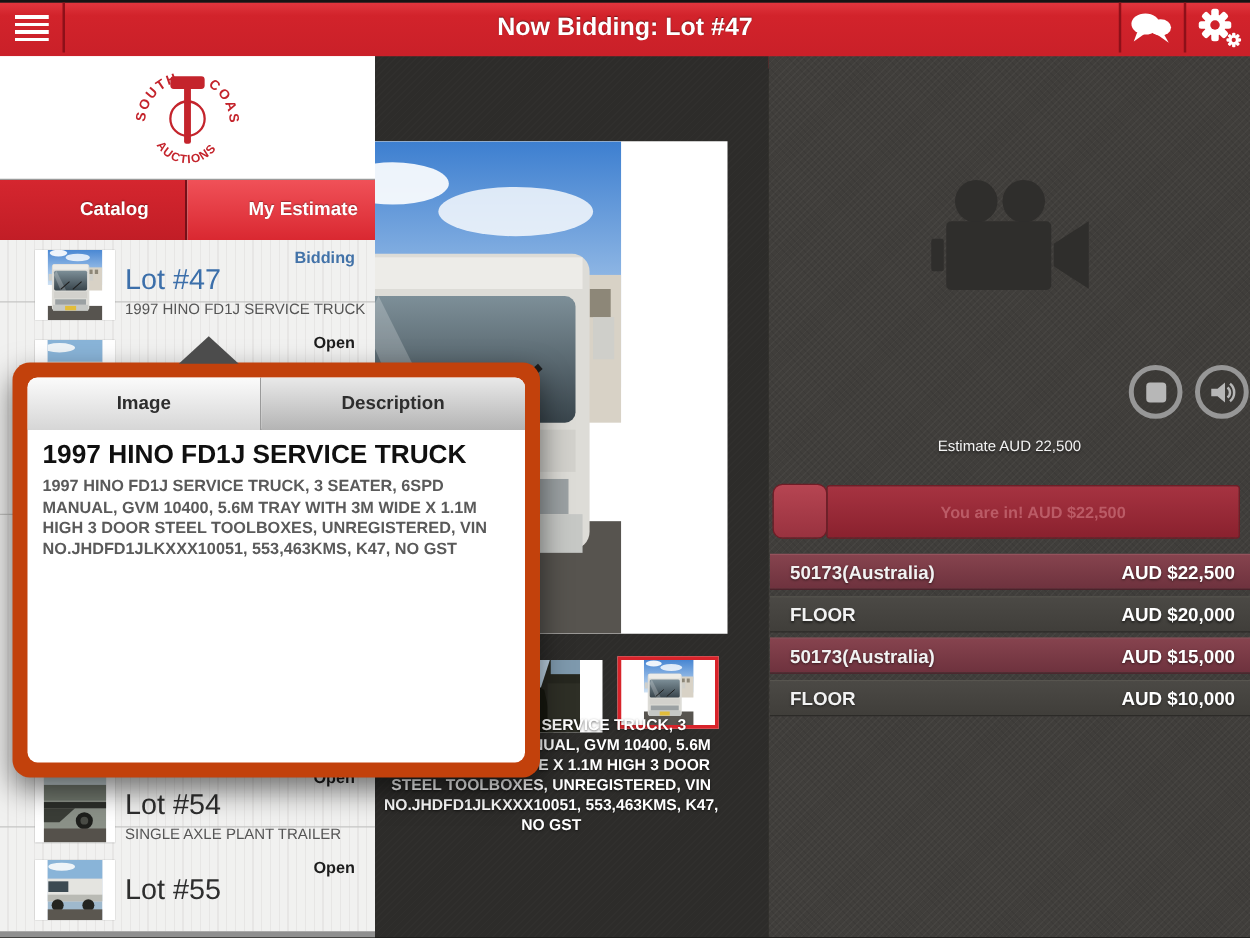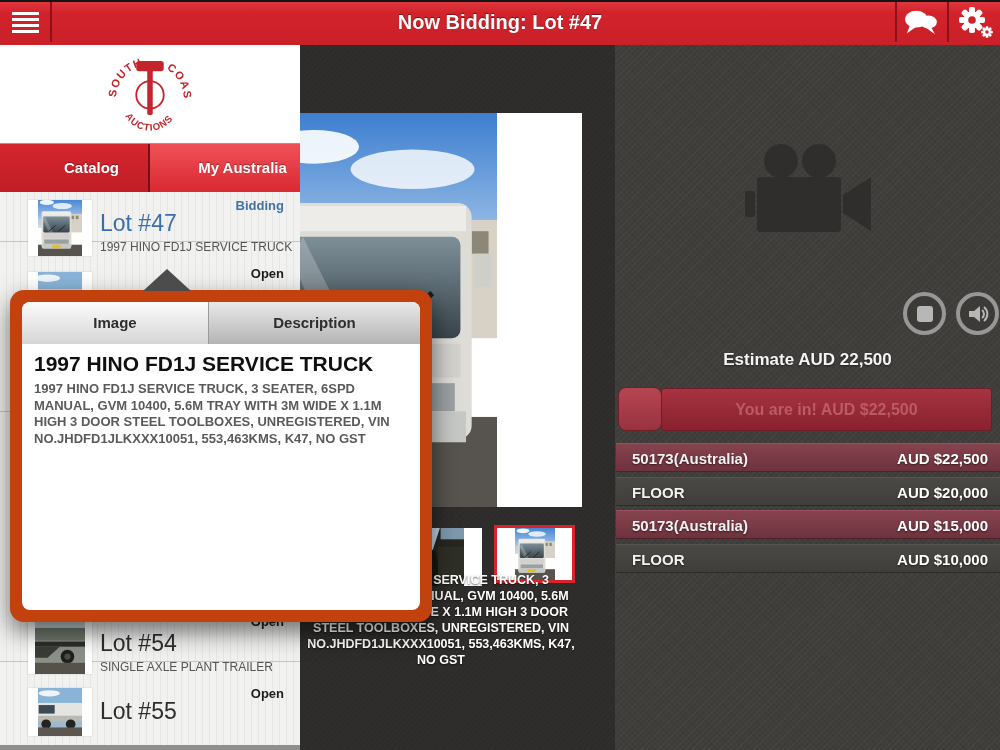--- a/index.html
+++ b/index.html
@@ -65,26 +65,26 @@
     background-image:
       repeating-linear-gradient(135deg, rgba(255,255,255,.03) 0 1px, rgba(0,0,0,0) 1px 4px),
       repeating-linear-gradient(45deg, rgba(0,0,0,.06) 0 1px, rgba(0,0,0,0) 1px 4px);
   }
   #camera-icon { left:128px; top:98px; }
   .ctrl-circle { width:43px; height:43px; border-radius:50%; border:4px solid #979797;
     background:rgba(58,56,53,.6); display:flex; align-items:center; justify-content:center; cursor:pointer; }
   #stop-btn { left:288px; top:247px; }
   .stop-square { width:16px; height:16px; background:#b7b7b7; border-radius:3px; }
   #vol-btn { left:341px; top:247px; }
-  #estimate { left:0; top:305px; width:385px; text-align:center; color:#f4f4f4; font-weight:bold; font-size:17px; text-shadow:0 1px 2px rgba(0,0,0,.5); }
+  #estimate { left:0; top:305px; width:385px; text-align:center; color:#f4f4f4; font-weight:normal; font-size:12px; text-shadow:0 1px 2px rgba(0,0,0,.5); }
   #bid-square { left:3px; top:342px; width:44px; height:44px; border-radius:8px;
     background:linear-gradient(#b64552,#99323f); border:1px solid #6f1d26; cursor:pointer; z-index:2; }
   #bid-bar { left:46px; top:343px; width:331px; height:43px; border-radius:3px;
     background:linear-gradient(#a63341,#8a212e); border:1px solid #6f1d26;
-    text-align:center; line-height:41px; color:#bb5b66; font-weight:bold; font-size:16px; cursor:pointer; }
+    text-align:center; line-height:41px; color:#bb5b66; font-weight:bold; font-size:13px; cursor:pointer; }
   .bid-row { left:1px; width:385px; height:29px; }
   .bid-row.maroon { background:linear-gradient(#86434e,#6e323e); border-top:1px solid #94525c; border-bottom:1px solid #4c222b; }
   .bid-row.dark { background:linear-gradient(#4b4945,#403e3a); border-top:1px solid #57554f; border-bottom:1px solid #2c2b28; }
   .bidder { position:absolute; left:16px; top:0; line-height:29px; font-weight:bold; font-size:15px; color:#f2f2f2; text-shadow:0 1px 2px rgba(0,0,0,.55); }
   .amount { position:absolute; right:13px; top:0; line-height:29px; font-weight:bold; font-size:15px; color:#fff; text-shadow:0 1px 2px rgba(0,0,0,.55); }
   #row0 { top:398px; } #row1 { top:432px; } #row2 { top:465px; } #row3 { top:499px; }
 
   
   #popover { left:10px; top:290px; width:422px; height:332px; background:#c2410c;
     border-radius:14px; padding:12px; z-index:50; box-shadow:0 10px 24px rgba(0,0,0,.55); }
@@ -215,21 +215,21 @@
           <text font-size="12" letter-spacing="1.5"><textPath href="#arcT" startOffset="66%">COAST</textPath></text>
           <text font-size="10.5" letter-spacing="1"><textPath href="#arcB" startOffset="16%">AUCTIONS</textPath></text>
           <circle cx="50" cy="48" r="15" fill="none" stroke="#c4242c" stroke-width="2"></circle>
           <rect x="47" y="20" width="6" height="50" rx="2"></rect>
           <rect x="35" y="11" width="30" height="11" rx="3"></rect>
         </g>
       </svg>
     </div>
     <div id="side-tabs" class="abs">
       <div id="tab-catalog" class="side-tab">Catalog</div>
-      <div id="tab-purchases" class="side-tab">My Australia</div>
+      <div id="tab-purchases" class="side-tab">My Estimate</div>
     </div>
     <div id="lot-list" class="abs">
 
       <div class="lot-item abs" style="top:0;">
         <div class="lot-thumb abs">
           <svg width="44" height="56">
               <use href="#sym-truck" width="44" height="56"></use>
             </svg>
         </div>
         <div class="lot-status status-bidding abs">Bidding</div>

